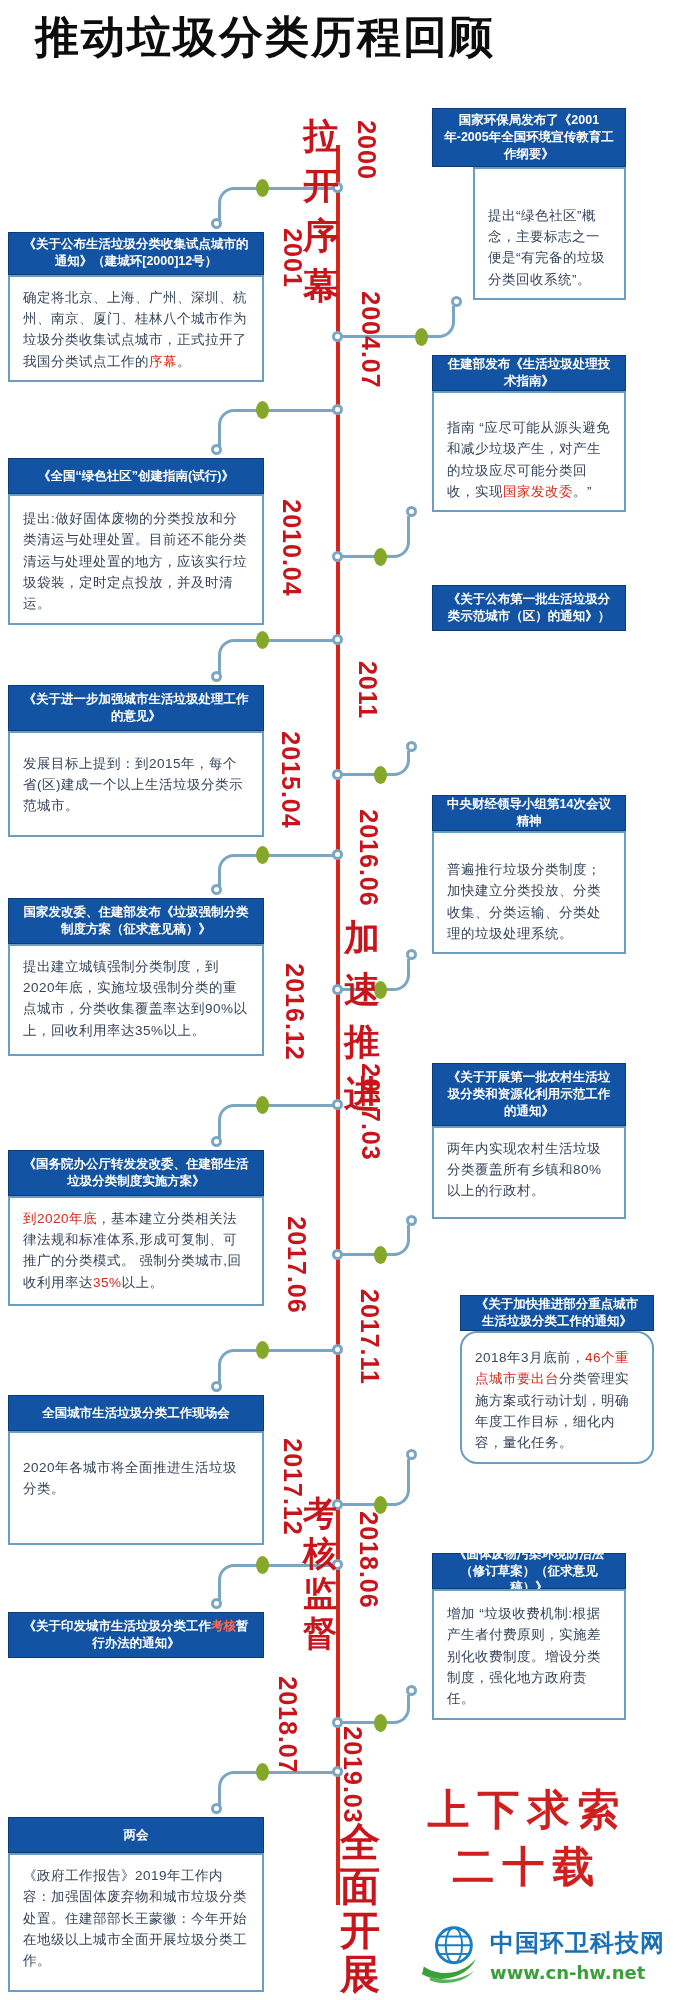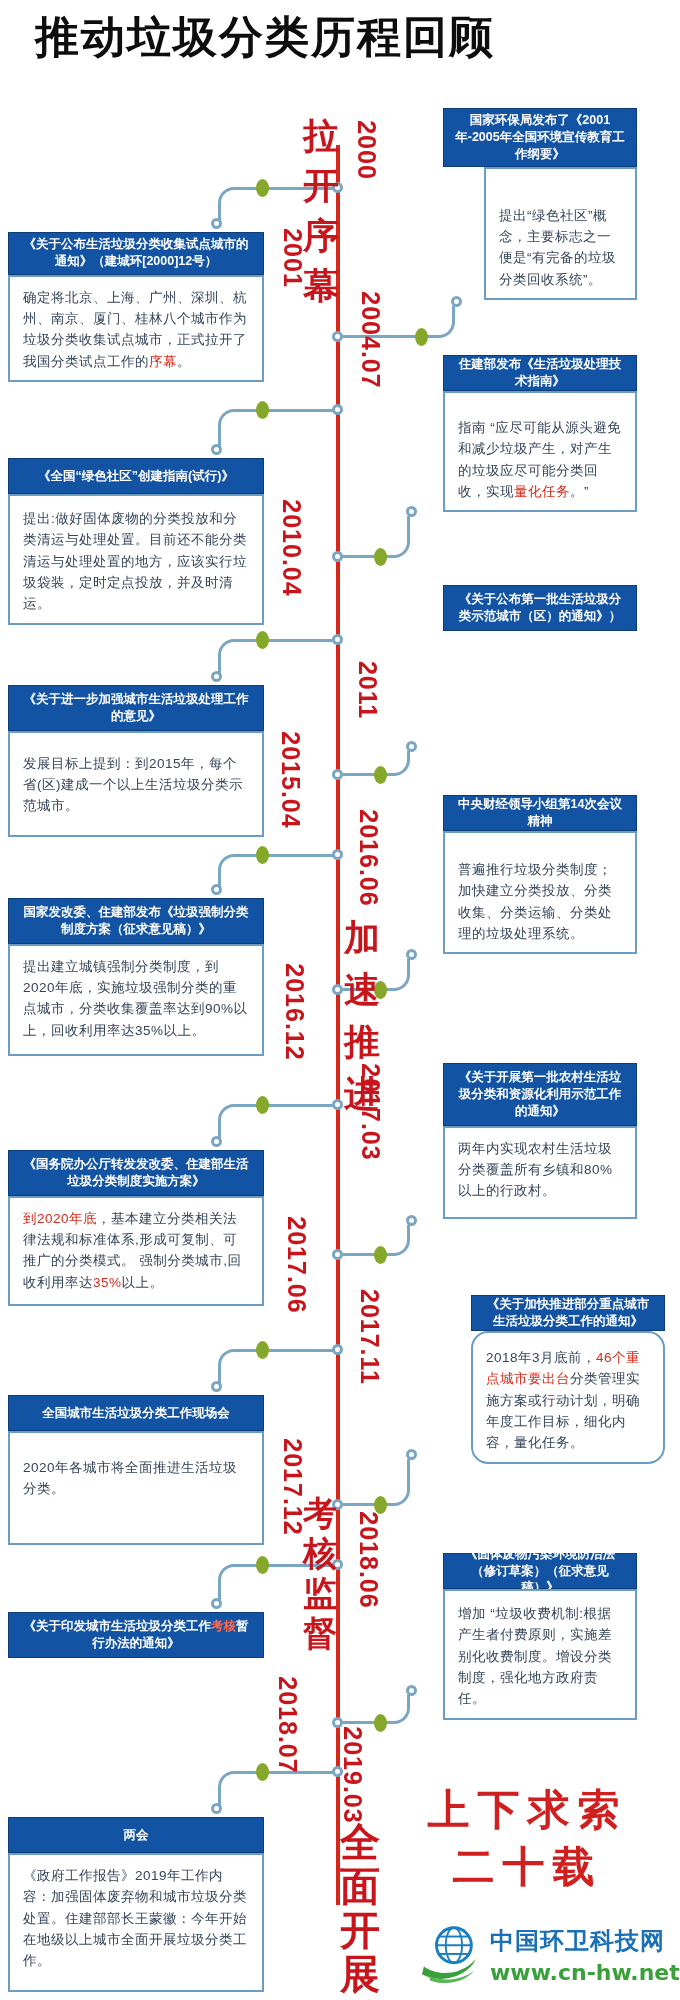--- a/index.html
+++ b/index.html
@@ -8,21 +8,21 @@
   }
   html,body{margin:0;padding:0;background:#fff;}
   #canvas{position:relative;width:680px;height:2000px;background:#fff;overflow:hidden;
           font-family:"Liberation Sans",sans-serif;}
   .title{position:absolute;left:25px;top:8px;width:480px;text-align:center;
          font-family:"DejaVu Serif",serif;font-size:44px;font-weight:600;color:#0d0d0d;
          letter-spacing:2px;white-space:nowrap;}
   .tl-line{position:absolute;left:336px;top:145px;width:4px;height:1760px;background:var(--line-red);z-index:1;}
   .box{position:absolute;display:flex;flex-direction:column;z-index:3;}
   .box.l{left:8px;width:256px;}
-  .box.r{left:443px;width:194px;}
+  .box.r{left:432px;width:194px;}
   .hd{background:var(--hd-blue);border:1px solid var(--hd-border);color:#fff;font-weight:bold;
       font-size:12.5px;line-height:1.35;display:flex;align-items:center;justify-content:center;
       text-align:center;padding:5px 9px;min-height:24px;}
   .bd{flex:1;background:#fff;border:2px solid var(--bd-border);color:var(--body-ink);
       font-size:13.5px;line-height:1.58;padding:10px 12px 8px 13px;letter-spacing:0.5px;}
   .red{color:#d8291a;}
   .hd .red{color:#ff6a50;}
   .year{position:absolute;z-index:4;color:var(--red);font-weight:bold;font-size:25px;
         white-space:nowrap;transform:translate(-50%,-50%) rotate(90deg);letter-spacing:1px;}
   .phase{position:absolute;z-index:4;display:flex;flex-direction:column;color:var(--red);
@@ -34,21 +34,21 @@
   .gdot{position:absolute;width:13px;height:18px;border-radius:50%;background:var(--dot);z-index:4;}
   .conn{position:absolute;z-index:2;box-sizing:border-box;border:0 solid var(--conn);}
   .conn.cl{border-left-width:3px;border-top-width:3px;border-top-left-radius:16px;}
   .conn.cr{border-right-width:3px;border-bottom-width:3px;border-bottom-right-radius:16px;}
   .closing{position:absolute;left:385px;top:1782px;width:285px;text-align:center;z-index:4;
            font-family:"DejaVu Serif",serif;font-weight:bold;color:#d01f1f;font-size:42px;
            letter-spacing:8px;line-height:1.35;}
   .logo{position:absolute;left:420px;top:1922px;display:flex;align-items:center;z-index:4;}
   .logo-text{margin-left:8px;}
   .logo-name{color:#1a6fb5;font-weight:bold;font-size:24px;letter-spacing:1px;}
-  .logo-url{color:#3aa03a;font-weight:bold;font-size:22px;text-align:center;margin-top:3px;
+  .logo-url{color:#3aa03a;font-weight:bold;font-size:18px;text-align:left;margin-top:3px;
             font-family:"DejaVu Sans",sans-serif;}
 </style>
 </head>
 <body>
 
 <div id="canvas">
   <div class="title">推动垃圾分类历程回顾</div>
   <div class="tl-line"></div>
   <div id="events-layer">
       <div class="box r" style="top: 108px; height: 192px;">
@@ -70,21 +70,21 @@
       </div>
       <div class="year" style="left: 292px; top: 258px;">2001</div>
       <div class="node" style="left: 332px; top: 182px;"></div>
       <div class="conn cl" style="left: 218px; top: 187px; width: 120px; height: 35px;"></div>
       <div class="ring" style="left: 211px; top: 218px;"></div>
       <div class="gdot" style="left: 256px; top: 179px;"></div>
       <div class="box r" style="top: 355px; height: 155px;">
         <div class="hd">
           <div><span>住建部发布《生活垃圾处理技术指南》</span></div>
         </div>
-        <div class="bd" style="padding-top: 24px;"><span>指南 “应尽可能从源头避免和减少垃圾产生，对产生的垃圾应尽可能分类回收，实现</span><span class="red">量化任务</span><span>。”</span></div>
+        <div class="bd" style="padding-top: 24px;"><span>指南 “应尽可能从源头避免和减少垃圾产生，对产生的垃圾应尽可能分类回收，实现</span><span class="red">国家发改委</span><span>。”</span></div>
       </div>
       <div class="year" style="left: 370px; top: 340px;">2004.07</div>
       <div class="node" style="left: 332px; top: 551px;"></div>
       <div class="conn cr" style="left: 340px; top: 516px; width: 70px; height: 42px;"></div>
       <div class="ring" style="left: 406px; top: 506px;"></div>
       <div class="gdot" style="left: 374px; top: 548px;"></div>
       <div class="box l" style="top: 458px; height: 148px;">
         <div class="hd">
           <div><span>《全国“绿色社区”创建指南(试行)》</span></div>
         </div>

